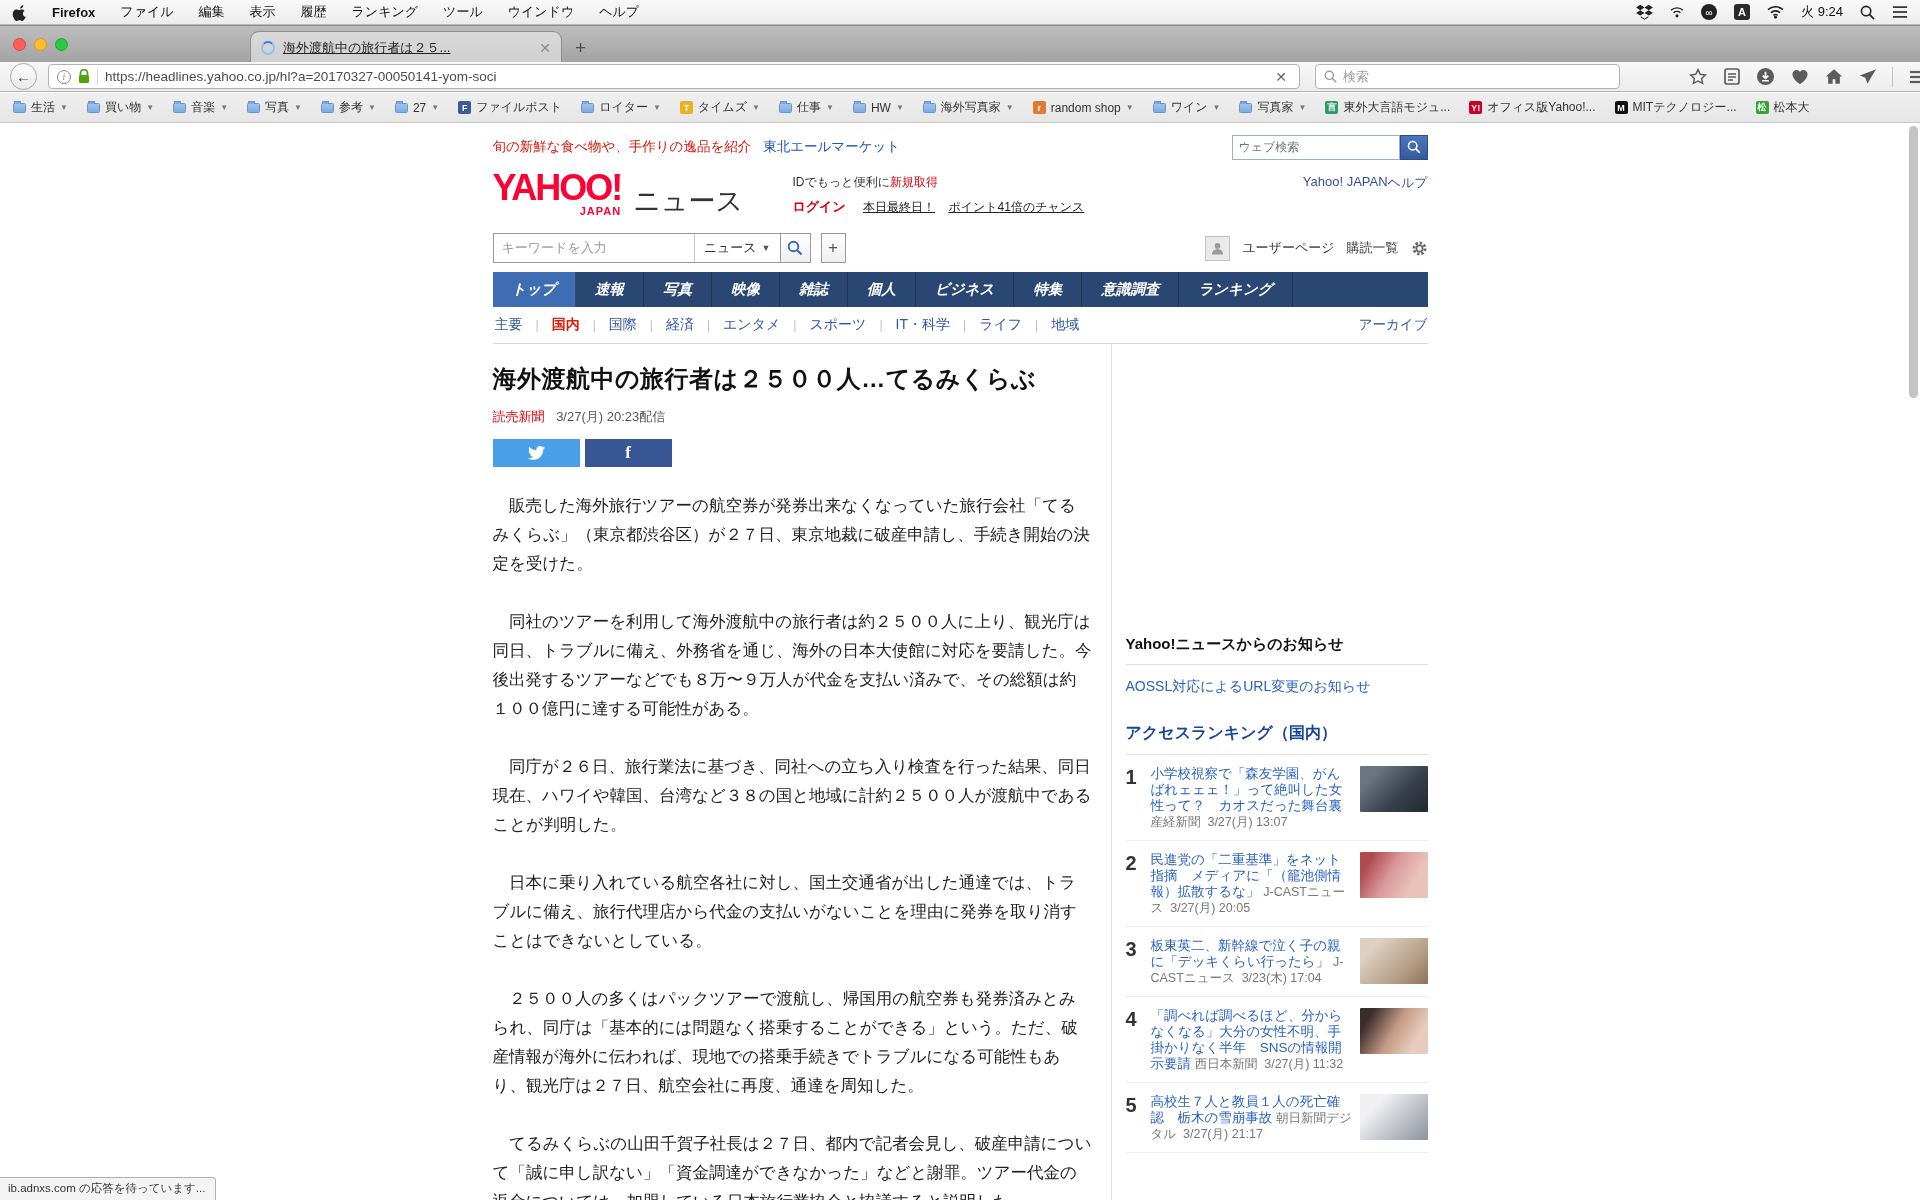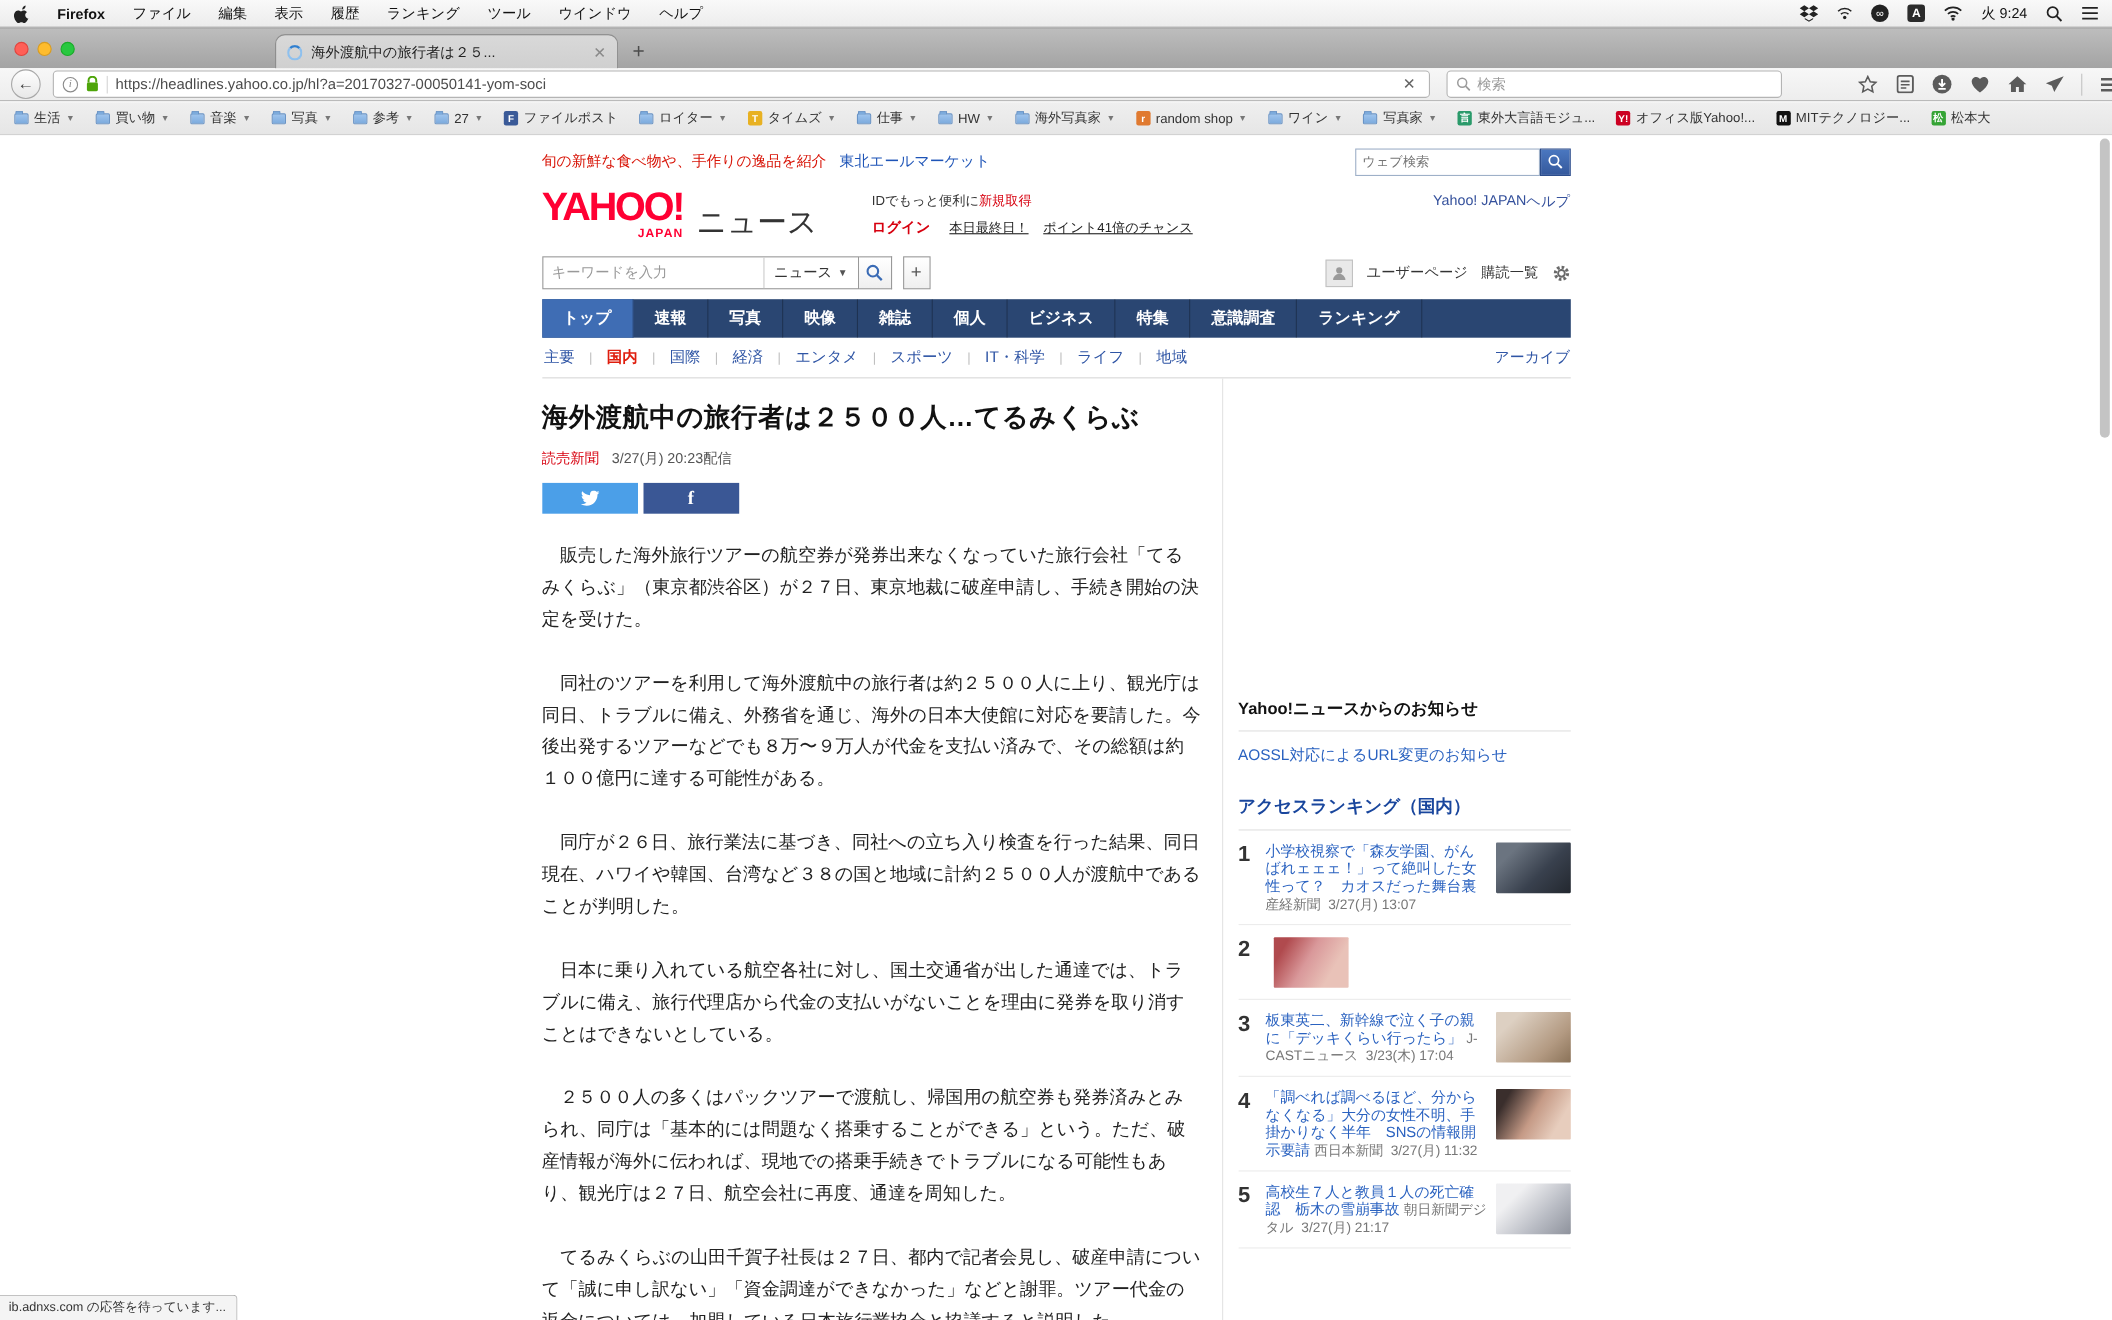--- a/index.html
+++ b/index.html
@@ -19,21 +19,21 @@
 
   
   .tabbar { position:absolute; top:25px; left:0; width:100%; height:37px; background:linear-gradient(#bdbdbd,#a3a3a3); border-top:1px solid #8c8c8c; }
   .lights { position:absolute; left:13px; top:12px; display:flex; gap:8px; }
   .light { width:13px; height:13px; border-radius:50%; }
   .l-red { background:#ff5f57; border:1px solid #e0443e; }
   .l-yel { background:#febc2e; border:1px solid #d89c22; }
   .l-grn { background:#28c840; border:1px solid #1aab29; }
   .tab { position:absolute; left:250px; top:5px; width:312px; height:32px; background:linear-gradient(#d9d9d9,#cfcfcf); border:1px solid #8e8e8e; border-bottom:none; border-radius:9px 9px 0 0; display:flex; align-items:center; padding:0 10px; gap:8px; }
   .favicon { width:14px; height:14px; border-radius:50%; border:2px solid #8ec0ee; border-top-color:#2f7fd0; }
-  .tab-title { font-size:13px; color:#222; white-space:nowrap; overflow:hidden; flex:1; }
+  .tab-title { font-size:13px; color:#222; white-space:nowrap; overflow:hidden; flex:1;text-decoration:underline; }
   .tab-close { color:#8a8a8a; font-size:14px; line-height:1; cursor:default; }
   .newtab { position:absolute; left:575px; top:12px; color:#4c4c4c; font-size:19px; line-height:1; }
 
   
   .navbar { position:absolute; top:62px; left:0; width:100%; height:30px; background:linear-gradient(#f7f7f7,#ededed); border-bottom:1px solid #b3b3b3; display:flex; align-items:center; }
   .backbtn { position:absolute; left:10px; top:1px; width:27px; height:27px; border-radius:50%; background:linear-gradient(#fefefe,#e8e8e8); border:1px solid #a8a8a8; display:flex; align-items:center; justify-content:center; color:#444; font-size:15px; font-weight:bold; }
   .urlbar { position:absolute; left:48px; top:2px; width:1252px; height:25px; background:#fff; border:1px solid #b4b4b4; border-radius:4px; display:flex; align-items:center; padding:0 8px; gap:7px; }
   .info-ico { width:14px; height:14px; border:1px solid #8a8a8a; border-radius:50%; color:#8a8a8a; font-size:10px; font-style:italic; font-family:"Liberation Serif",serif; display:flex; align-items:center; justify-content:center; }
   .urlsep { width:1px; height:16px; background:#d5d5d5; }
   .urltext { font-size:13.5px; color:#4c4c4c; flex:1; white-space:nowrap; overflow:hidden; }
@@ -83,21 +83,21 @@
   .ys-ph { color:#999; font-size:13px; padding-left:8px; flex:1; }
   .ys-cat { border-left:1px solid #ccc; height:100%; display:flex; align-items:center; padding:0 9px; font-size:13px; color:#333; gap:5px; }
   .ys-caret { font-size:9px; color:#555; }
   .ys-btn { width:30px; height:30px; border:1px solid #999; border-left:none; background:linear-gradient(#fff,#efefef); display:flex; align-items:center; justify-content:center; }
   .ys-plus { width:25px; height:30px; border:1px solid #999; background:linear-gradient(#fff,#efefef); margin-left:10px; display:flex; align-items:center; justify-content:center; color:#555; font-size:17px; }
   .yuser { margin-left:auto; display:flex; align-items:center; gap:12px; font-size:13px; color:#333;padding-left:24px; }
   .avatarbox { width:25px; height:25px; background:#e9e9e9; border:1px solid #c2c2c2; display:flex; align-items:center; justify-content:center; }
 
   
   .ynav { display:flex; margin-top:8px; height:35px; background:#2a4672; }
-  .ytab { display:flex; align-items:center; justify-content:center; padding:0 19px; color:#fff; font-size:14.5px; font-weight:bold; border-right:1px solid rgba(0,0,0,0.28); }
+  .ytab { display:flex; align-items:center; justify-content:center; padding:0 19px; color:#fff; font-size:14.5px; font-weight:bold; border-right:1px solid rgba(0,0,0,0.28);font-style:italic; }
   .ytab.active { background:#3f6db4; }
 
   
   .subnav { display:flex; align-items:center; height:37px; border-bottom:1px solid #d8d8d8; font-size:14px; }
   .sn-item { color:#2f55a5; padding:0 2px; }
   .sn-item.active { color:#df1d0d; font-weight:bold; }
   .sn-sep { color:#c0c0c0; margin:0 11px; font-size:12px; }
   .sn-right { margin-left:auto; color:#2f55a5; font-size:13.5px; }
 
   
@@ -525,20 +525,21 @@
           <a class="sb-notice-link">AOSSL対応によるURL変更のお知らせ</a>
           <div class="sb-rank-title">アクセスランキング（国内）</div>
           <div id="ranking">
               <div class="rk-item">
                 <span class="rk-num">1</span>
                 <div class="rk-body"><a class="rk-link">小学校視察で「森友学園、がんばれェェェ！」って絶叫した女性って？　カオスだった舞台裏</a> <span class="rk-src">産経新聞&nbsp;&nbsp;3/27(月) 13:07</span></div>
                 <div class="rk-thumb t1"></div>
               </div>
               <div class="rk-item">
                 <span class="rk-num">2</span>
+                <div class="rk-body"><a class="rk-link">民進党の「二重基準」をネット指摘　メディアに「（籠池側情報）拡散するな」</a> <span class="rk-src">J-CASTニュース&nbsp;&nbsp;3/27(月) 20:05</span></div>
                 <div class="rk-thumb t2"></div>
               </div>
               <div class="rk-item">
                 <span class="rk-num">3</span>
                 <div class="rk-body"><a class="rk-link">板東英二、新幹線で泣く子の親に「デッキくらい行ったら」</a> <span class="rk-src">J-CASTニュース&nbsp;&nbsp;3/23(木) 17:04</span></div>
                 <div class="rk-thumb t3"></div>
               </div>
               <div class="rk-item">
                 <span class="rk-num">4</span>
                 <div class="rk-body"><a class="rk-link">「調べれば調べるほど、分からなくなる」大分の女性不明、手掛かりなく半年　SNSの情報開示要請</a> <span class="rk-src">西日本新聞&nbsp;&nbsp;3/27(月) 11:32</span></div>

